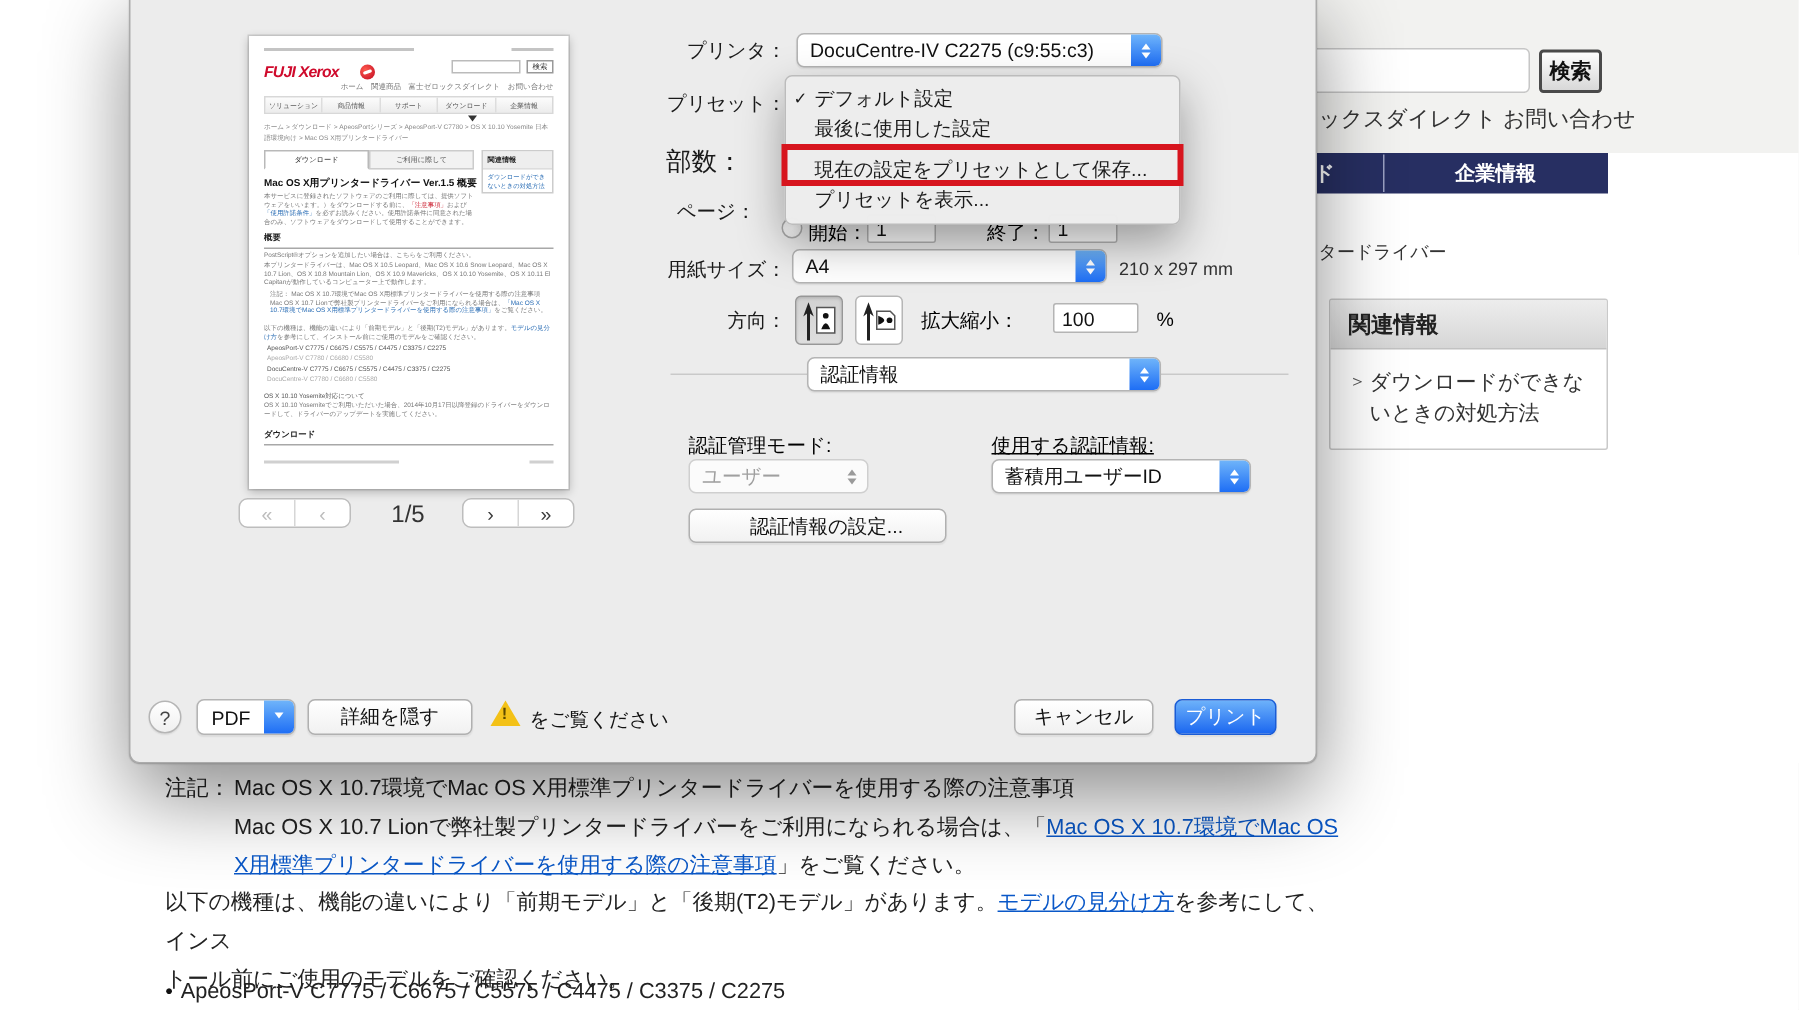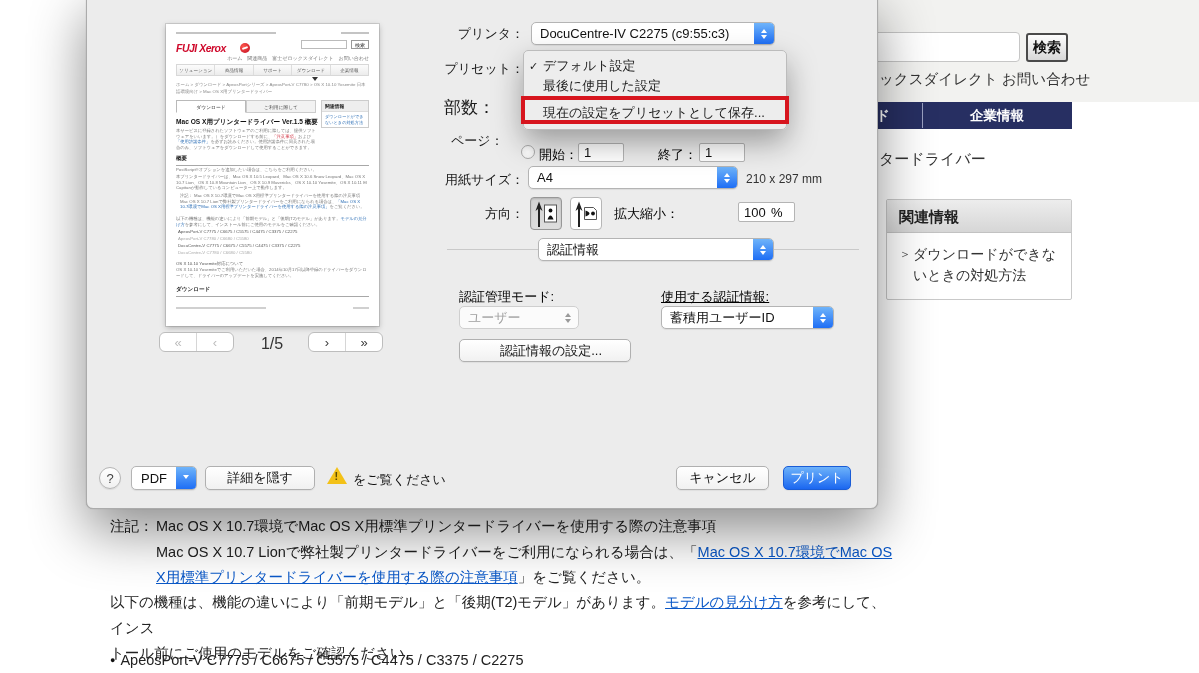--- a/index.html
+++ b/index.html
@@ -11,21 +11,21 @@
   .hdr-band { left:600px; top:0; width:599px; height:102px; background:#f2f2f0; }
   .search-box { left:866px; top:32px; width:154px; height:30px; background:#fff;
     border:1px solid #c6c6c6; border-radius:4px; }
   .search-btn { left:1026px; top:33px; width:42px; height:29px; background:linear-gradient(180deg,#fdfdfd,#d8d8d8);
     border:2px solid #4a4a4a; border-radius:3px; font-weight:bold; font-size:14px; color:#111;
     display:flex; align-items:center; justify-content:center; }
   .hdr-link { top:70px; font-size:14.5px; color:#333; }
   .navy-bar { left:600px; top:102px; width:472px; height:27px; background:#272f62; }
   .navy-sep { left:922px; top:103px; width:1px; height:25px; background:#9aa0c0; }
   .navy-label { top:107px; color:#fff; font-weight:bold; font-size:13.5px; }
-  .pg-title-frag { left:879px; top:150px; font-size:15px; color:#333; }
+  .pg-title-frag { left:879px; top:160px; font-size:12px; color:#333; }
   .related { left:886px; top:199px; width:186px; background:#fff; border:1px solid #c9c9c9; border-radius:2px; }
   .related-hd { height:33px; line-height:33px; padding-left:12px; font-weight:bold; font-size:15px; color:#222;
     background:linear-gradient(180deg,#ededed,#d6d6d6); border-bottom:1px solid #c2c2c2; }
   .related-bd { padding:11px 12px 13px; }
   .related-link { font-size:14px; line-height:21px; color:#333; padding-left:14px; position:relative; cursor:pointer; }
   .related-chev { position:absolute; left:0; top:0; color:#555; font-size:12px; }
   .notes { left:110px; font-size:14.5px; line-height:25.5px; color:#222; width:790px; }
   .notes a, .lnk { color:#0a58c8; text-decoration:underline; cursor:pointer; }
   .notes-row { display:flex; }
   .notes-label { width:46px; flex:none; }
@@ -241,21 +241,21 @@
   </div>
   <div class="abs orient" style="left:483px; top:204px;">
     <svg width="24" height="28" viewBox="0 0 24 28">
       <path d="M4 27 L4 9 L1.5 11 L5 1.5 L8.5 11 L6 9 L6 27 Z" fill="#222"></path>
       <path d="M10.5 7.5 h9 l3 3 v9 h-12 Z" fill="#fff" stroke="#555" stroke-width="1"></path>
       <circle cx="19" cy="13.5" r="1.9" fill="#111"></circle>
       <path d="M11.5 10.5 Q19.5 13.5 11.5 16.5 Z" fill="#111"></path>
     </svg>
   </div>
   <div class="abs" style="left:527px; top:212px; font-size:13px;">拡大縮小：</div>
-  <input class="abs field" style="left: 615px; top: 209px; width: 57px; height: 20px; margin-left: 36px;" value="100">
+  <input class="abs field" style="left: 615px; top: 209px; width: 57px; height: 20px;" value="100">
   <div class="abs" style="left:684px; top:212px; font-size:13px;">%</div>
 
   <div class="abs" style="left:360px; top:256px; width:412px; height:1px; background:#c9c9c9;"></div>
   <div class="abs dd" style="left:451px; top:245px; width:236px; height:23px;">
     <span class="dd-text">認証情報</span>
     <span class="cap">
         <i class="up"></i>
         <i class="dn"></i>
       </span>
   </div>
@@ -296,16 +296,19 @@
       <span class="menu-check">✓</span>
       <span>デフォルト設定</span>
     </div>
     <div class="menu-item">
       <span>最後に使用した設定</span>
     </div>
     <div class="menu-sep"></div>
     <div class="menu-item">
       <span>現在の設定をプリセットとして保存...</span>
     </div>
+    <div class="menu-item">
+      <span>プリセットを表示...</span>
+    </div>
   </div>
 
   <div class="abs red-annot"></div>
 </div>
 
 </body></html>

